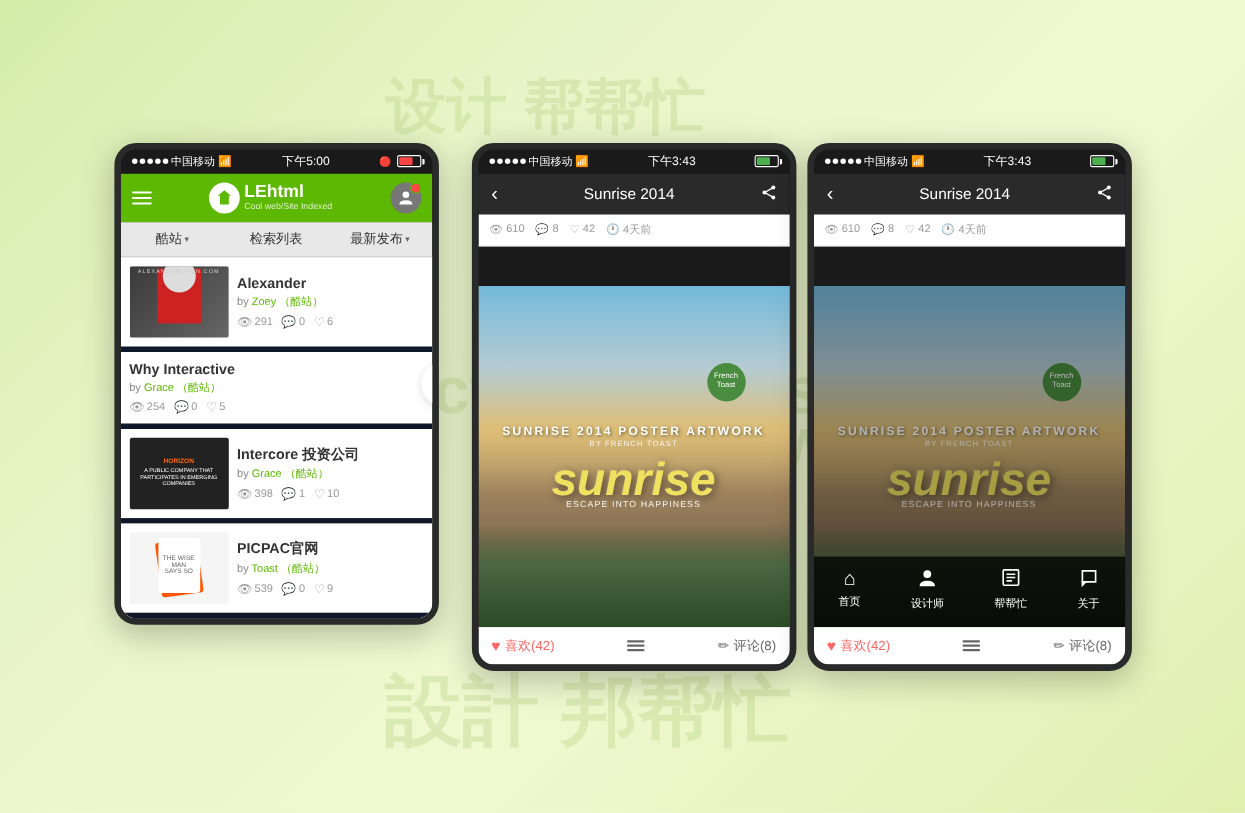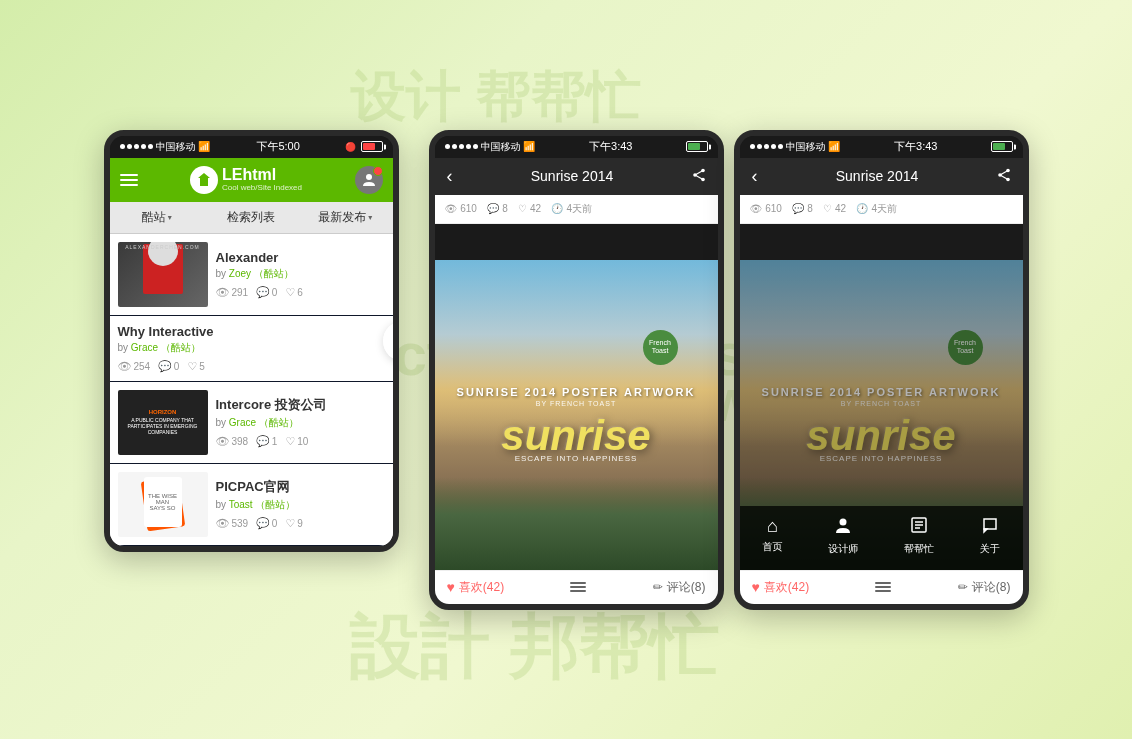--- a/index.html
+++ b/index.html
@@ -113,21 +113,21 @@
     .nav-item {
       flex: 1; padding: 7px 20px; text-align: center;
       font-size: 12px; color: #333; display: flex; align-items: center; justify-content: center; gap: 2px;
       cursor: pointer;
     }
     .nav-arrow { font-size: 8px; color: #666; }
 
     .list-items { background: #f5f5f5; }
     .list-item {
       display: flex; align-items: center; background: #fff;
-      border-bottom: 1px solid #0f172a; padding: 8px;
+      border-bottom: 5px solid #0f172a; padding: 8px;
       gap: 8px;
     }
     .list-thumb {
       width: 90px; height: 65px; flex-shrink: 0;
       background: #ccc; overflow: hidden; border-radius: 2px;
     }
     .thumb-alexander {
       background: linear-gradient(135deg, #555 0%, #888 100%);
       position: relative;
     }

